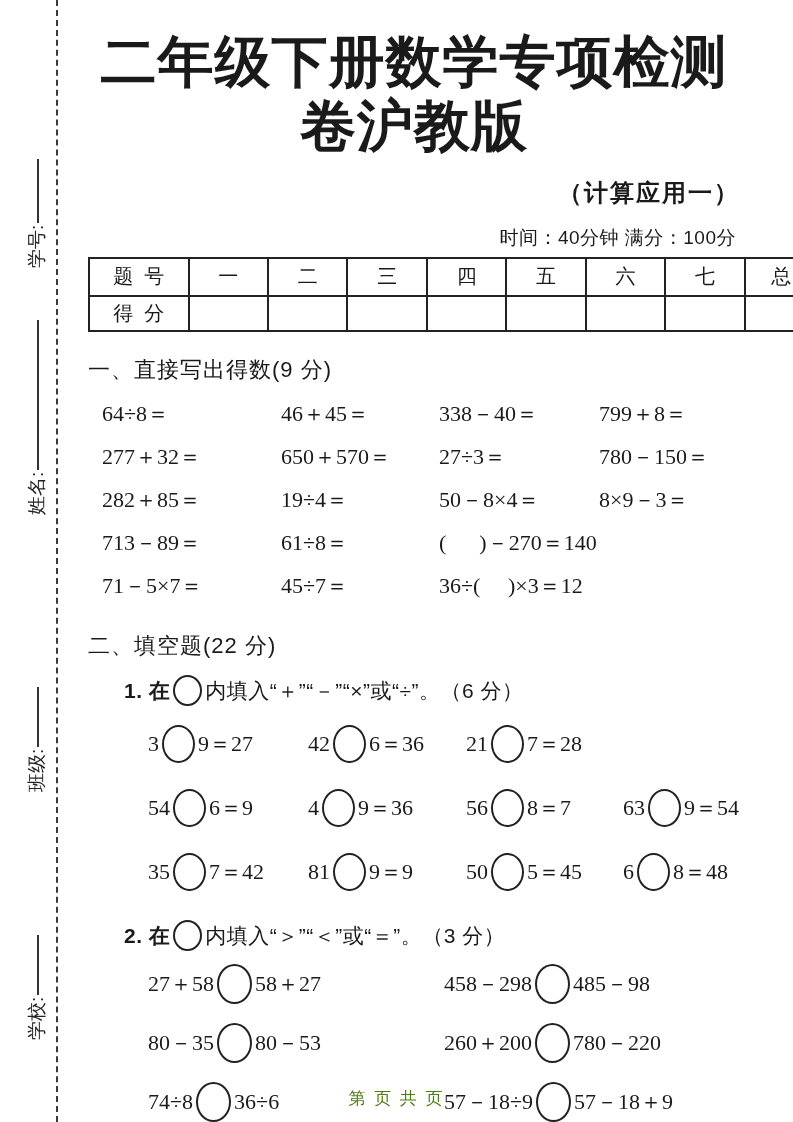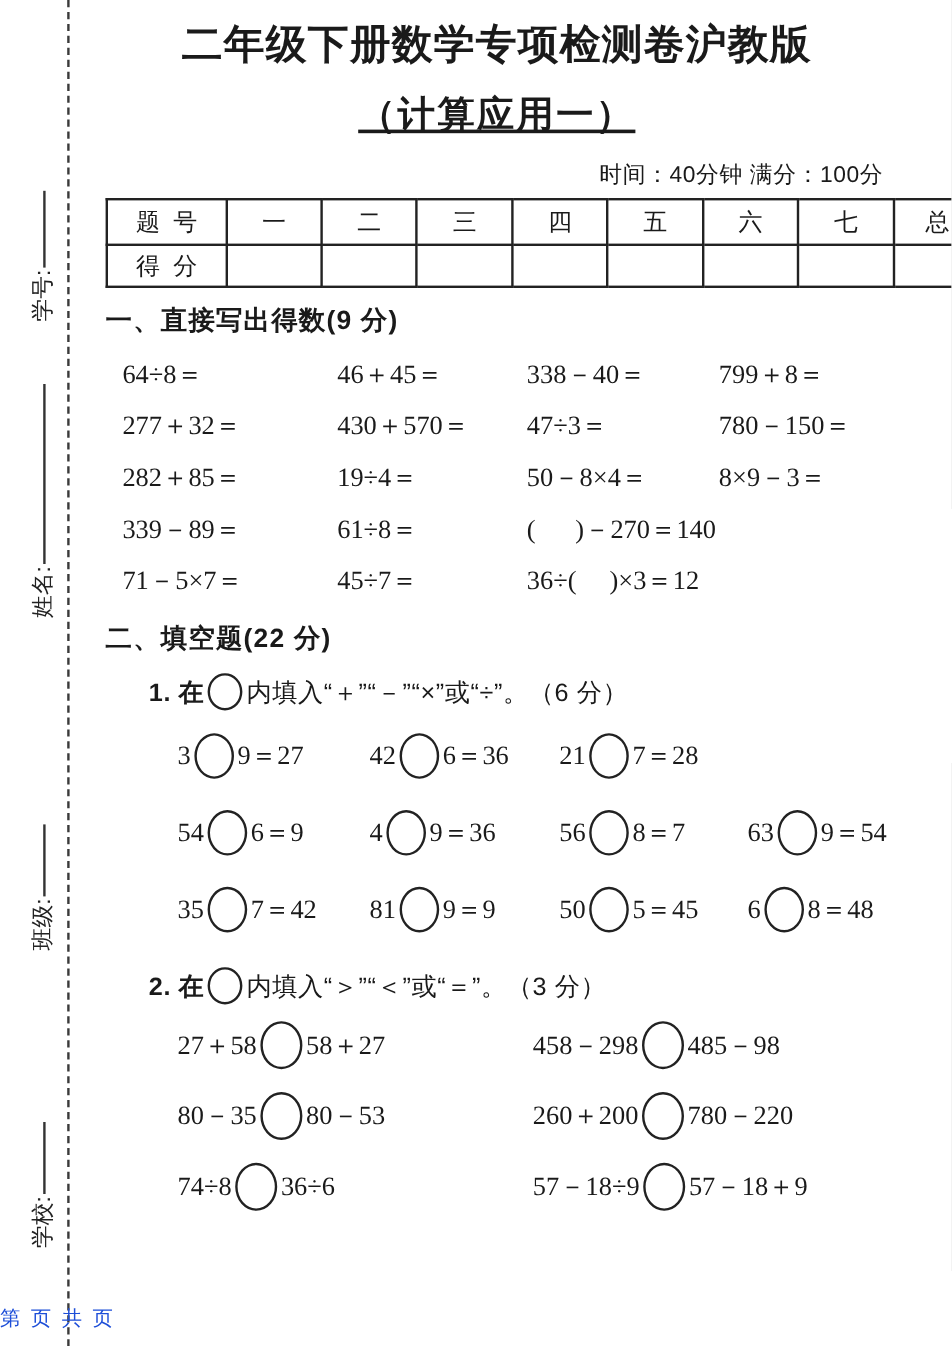--- a/index.html
+++ b/index.html
@@ -31,26 +31,26 @@
     vertical-align:4px;margin-left:2px;
   }
   .sf-xuehao{top:268px;} .sf-xuehao .blank{width:64px;}
   .sf-xingming{top:515px;} .sf-xingming .blank{width:150px;}
   .sf-banji{top:792px;} .sf-banji .blank{width:60px;}
   .sf-xuexiao{top:1040px;} .sf-xuexiao .blank{width:60px;}
 
   
   .content{position:absolute;left:88px;top:18px;width:652px;}
   .title{
-    font-size:34px;font-weight:bold;text-align:center;
-    line-height:1.15;margin:0;letter-spacing:1px;
+    font-size:56px;font-weight:bold;text-align:center;
+    line-height:1.15;margin:12px;letter-spacing:1px;
   }
   .subtitle{
-    font-size:31px;font-weight:bold;text-align:center;
-    margin:18px 0 0 0;letter-spacing:2px;text-decoration:underline;
+    font-size:24px;font-weight:bold;text-align:right;
+    margin:18px 0 0 0;letter-spacing:2px;
   }
   .meta{
     text-align:right;font-size:19px;margin-top:16px;
     padding-right:4px;letter-spacing:0.5px;
   }
   
   table.score{
     border-collapse:collapse;margin-top:6px;width:762px;
     table-layout:fixed;
   }
@@ -58,21 +58,21 @@
     border:2px solid #222;
     font-weight:normal;font-size:20px;text-align:center;
     padding:0;white-space:pre;
   }
   table.score tr.hdr  th{height:36px;}
   table.score tr.score-row td{height:33px;}
   col.c-wide{width:84px;} col.c-norm{width:67px;} col.c-last{width:88px;}
 
   
   .sec-heading{
-    font-size:22px;font-weight:bold;margin-top:12px;letter-spacing:1px;
+    font-size:22px;font-weight:normal;margin-top:23px;letter-spacing:1px;
   }
   
   .calc-rows{margin-top:8px;font-family:"Liberation Serif",serif;font-size:22px;}
   .calc-row{
     display:grid;grid-template-columns:179px 158px 160px 1fr;
     padding-left:14px;height:43px;align-items:center;
   }
   .calc-row .span2{grid-column:3 / 5;}
 
   
@@ -102,21 +102,21 @@
   
   .cmp-rows{margin-top:2px;font-family:"Liberation Serif",serif;font-size:22px;}
   .cmp-row{
     display:grid;grid-template-columns:296px 1fr;
     padding-left:60px;height:59px;align-items:center;
   }
   .expr{white-space:nowrap;}
 
   .footer{
     position:absolute;left:0;bottom:12px;width:793px;
-    font-size:17px;color:#1d4ed8;
+    text-align:center;font-size:17px;color:#4d7c0f;
     letter-spacing:2px;
   }
 </style>
 </head>
 <body>
 
 <div class="page">
 
   <div class="side-field sf-xuehao">
     <span>学号:</span><span class="blank"></span>
@@ -179,32 +179,32 @@
     <div class="sec-heading">一、直接写出得数(9 分)</div>
     <div class="calc-rows">
       <div class="calc-row">
         <span class="expr">64÷8＝</span>
         <span class="expr">46＋45＝</span>
         <span class="expr">338－40＝</span>
         <span class="expr">799＋8＝</span>
       </div>
       <div class="calc-row">
         <span class="expr">277＋32＝</span>
-        <span class="expr">430＋570＝</span>
-        <span class="expr">47÷3＝</span>
+        <span class="expr">650＋570＝</span>
+        <span class="expr">27÷3＝</span>
         <span class="expr">780－150＝</span>
       </div>
       <div class="calc-row">
         <span class="expr">282＋85＝</span>
         <span class="expr">19÷4＝</span>
         <span class="expr">50－8×4＝</span>
         <span class="expr">8×9－3＝</span>
       </div>
       <div class="calc-row">
-        <span class="expr">339－89＝</span>
+        <span class="expr">713－89＝</span>
         <span class="expr">61÷8＝</span>
         <span class="expr span2">(&nbsp;&nbsp;&nbsp;&nbsp;&nbsp;&nbsp;)－270＝140</span>
       </div>
       <div class="calc-row">
         <span class="expr">71－5×7＝</span>
         <span class="expr">45÷7＝</span>
         <span class="expr span2">36÷(&nbsp;&nbsp;&nbsp;&nbsp;&nbsp;)×3＝12</span>
       </div>
     </div>
 

